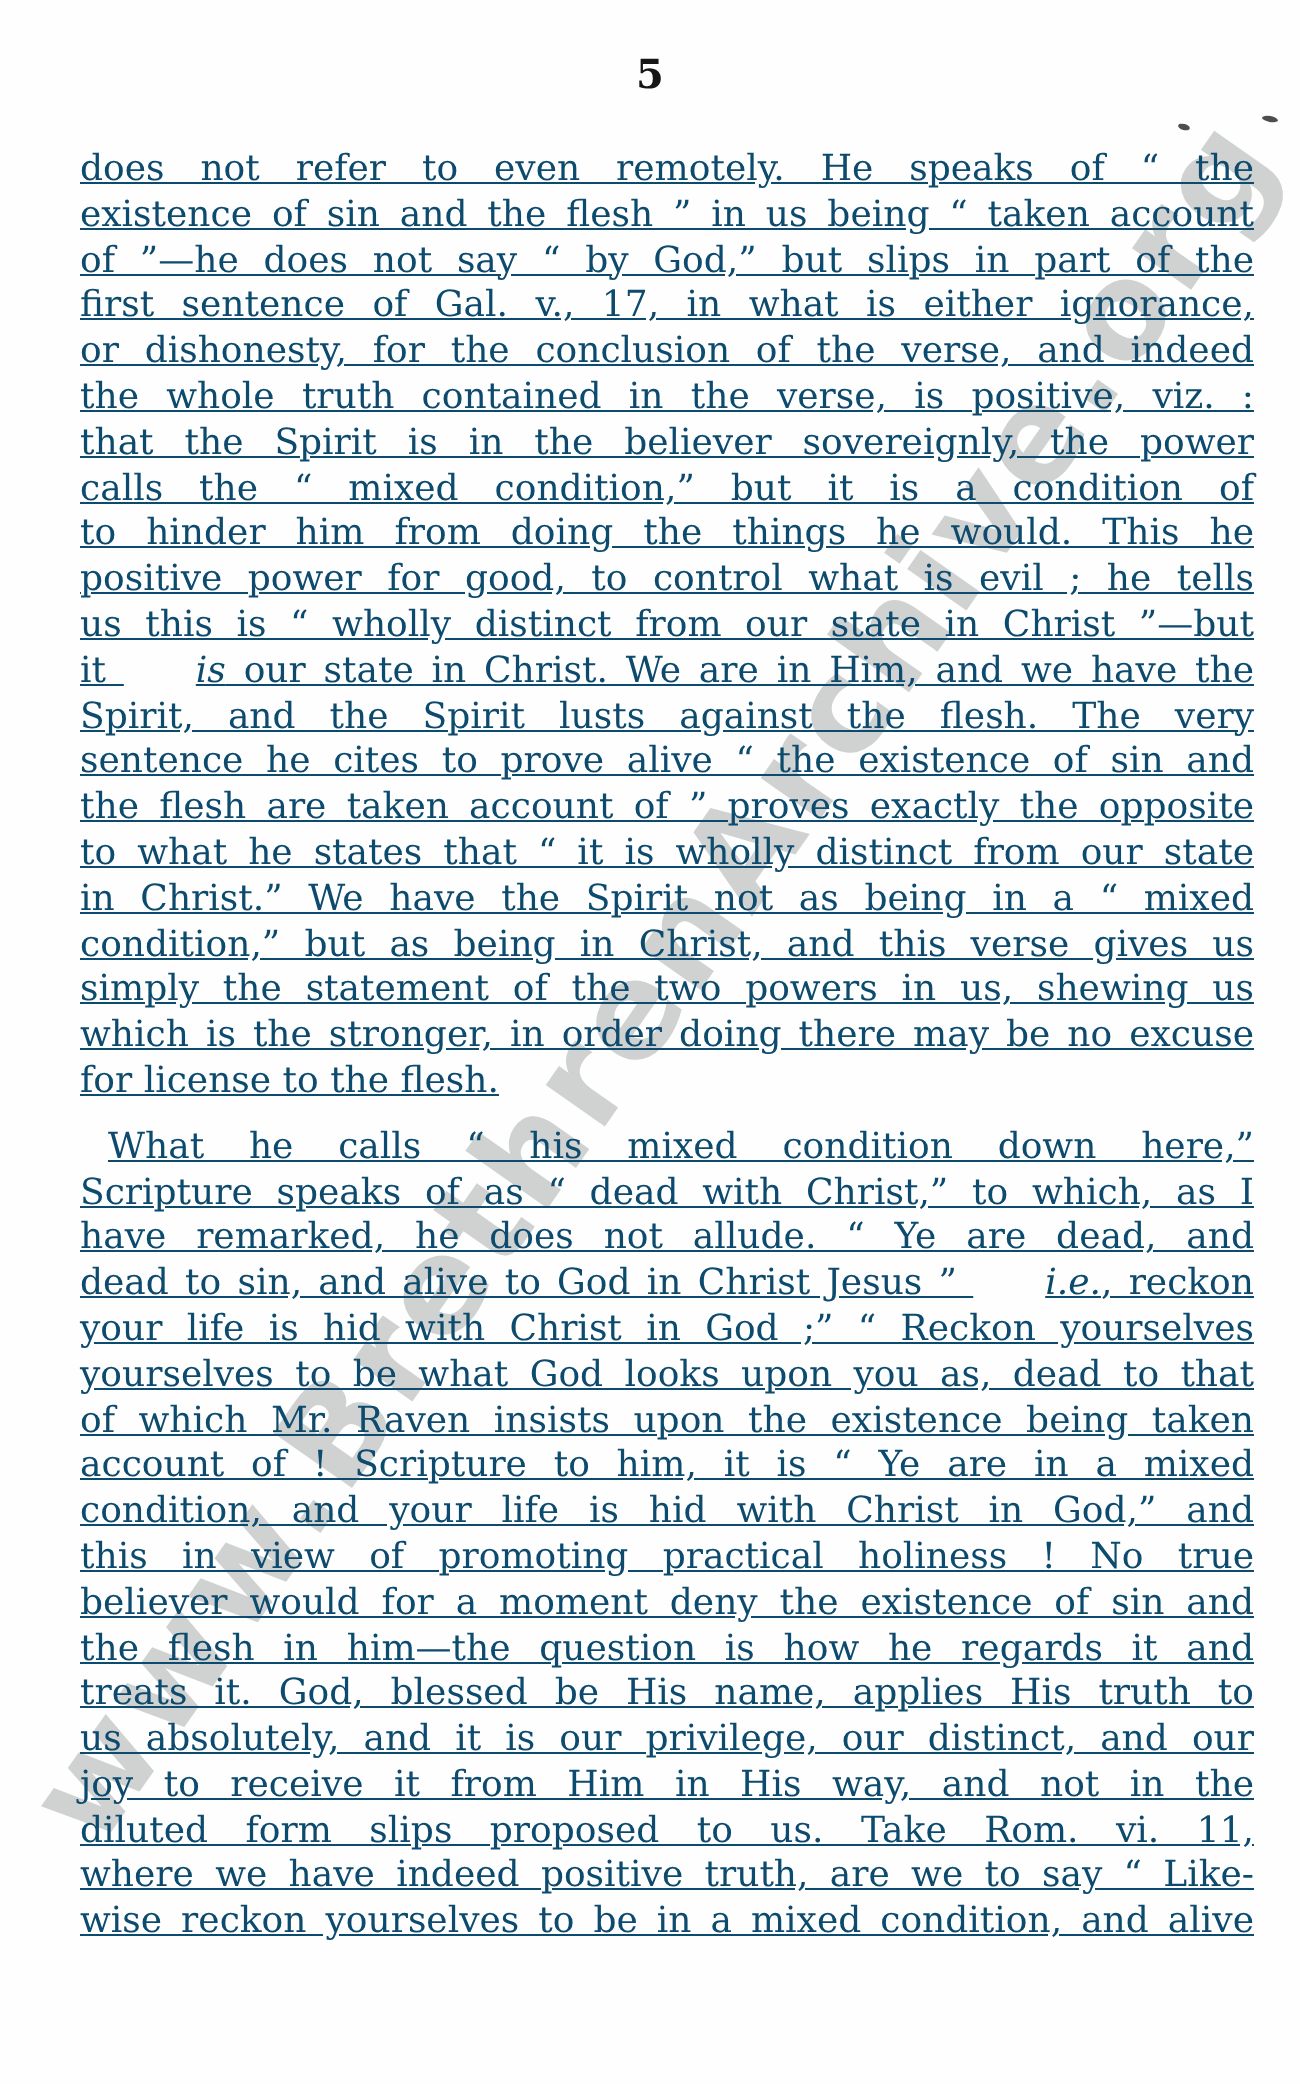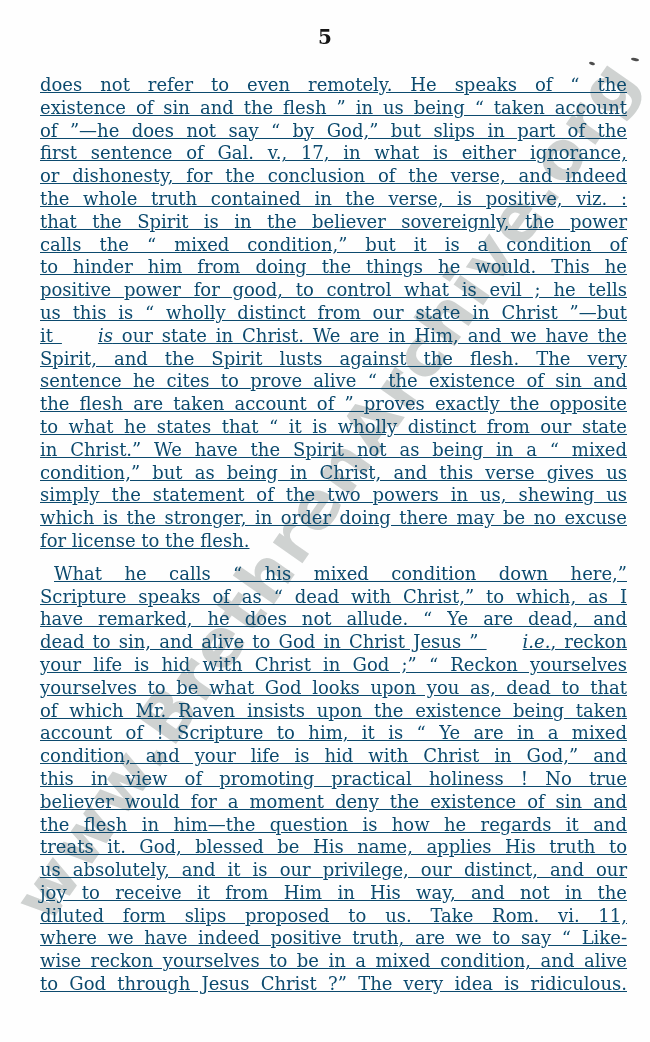--- a/index.html
+++ b/index.html
@@ -109,16 +109,15 @@
     <div class="ln">condition, and your life is hid with Christ in God,” and</div>
     <div class="ln">this in view of promoting practical holiness !  No true</div>
     <div class="ln">believer would for a moment deny the existence of sin and</div>
     <div class="ln">the flesh in him—the question is how he regards it and</div>
     <div class="ln">treats it.  God, blessed be His name, applies His truth to</div>
     <div class="ln">us absolutely, and it is our privilege, our distinct, and our</div>
     <div class="ln">joy to receive it from Him in His way, and not in the</div>
     <div class="ln">diluted form slips proposed to us.  Take Rom. vi. 11,</div>
     <div class="ln">where we have indeed positive truth, are we to say “ Like-</div>
     <div class="ln">wise reckon yourselves to be in a mixed condition, and alive</div>
-    <div class="ln">to God through Jesus Christ ?”  The very idea is ridiculous.</div>
   </div>
 
 </div>
 
 </body></html>

